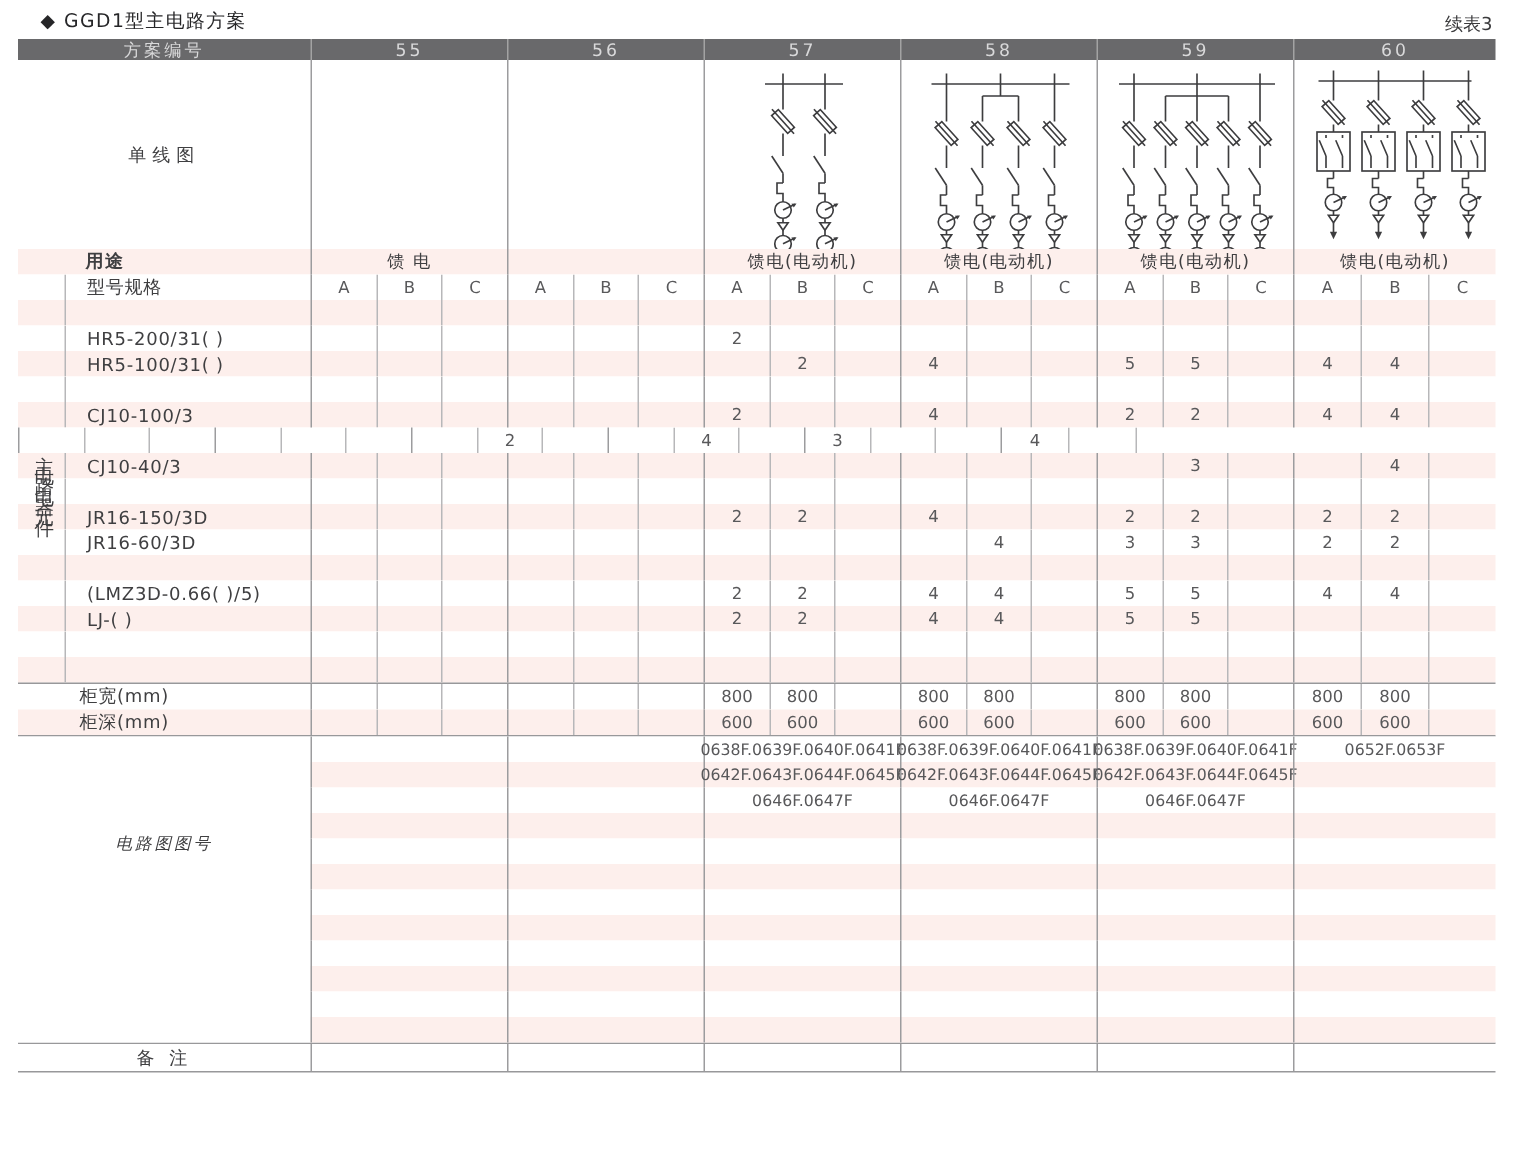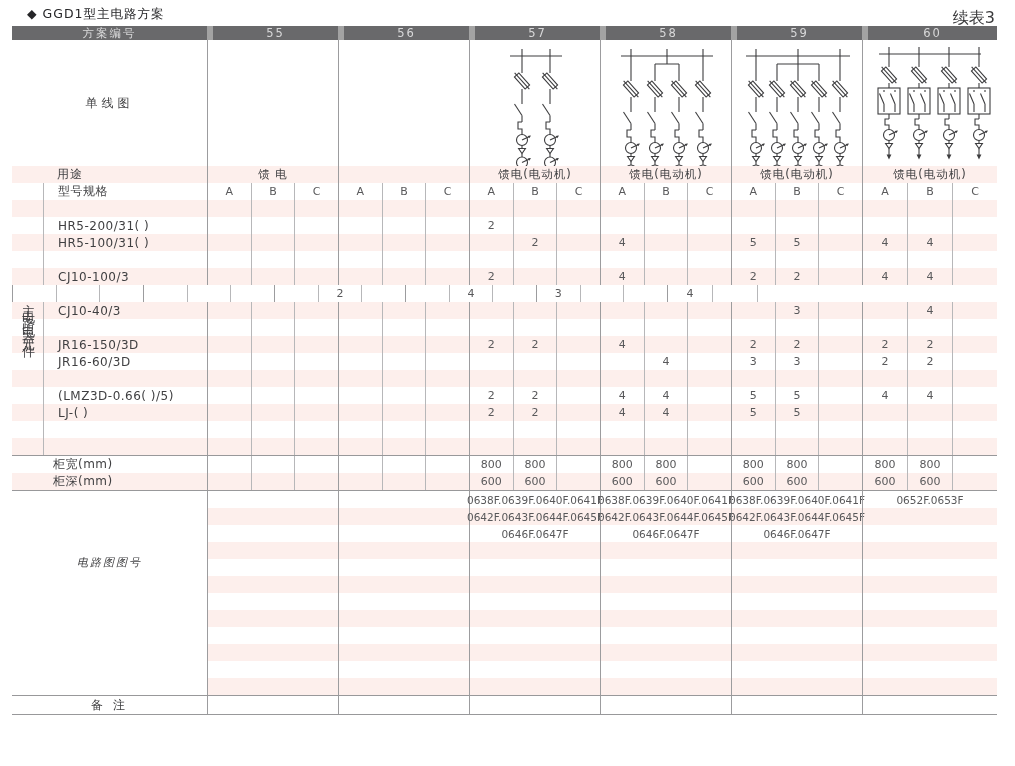--- a/index.html
+++ b/index.html
@@ -1,41 +1,41 @@
 <!DOCTYPE html>
 <html style="--pink: #fdefec; --hdrgray: #69696b;"><head>
 <meta charset="utf-8">
 <style>
   html,body{margin:0;padding:0;background:#fff;}
   body{font-family:"DejaVu Sans","Liberation Sans",sans-serif;color:#4a4a4c;}
   .stage{position:relative;width:1015px;height:766px;background:#ffffff;overflow:hidden;}
   .title{position:absolute;left:27px;top:6px;font-size:12.5px;color:#262628;letter-spacing:1px;}
-  .note{position:absolute;right:20px;top:8px;font-size:16px;color:#3a3a3c;text-align:right;}
+  .note{position:absolute;right:20px;top:8px;font-size:12px;color:#3a3a3c;text-align:right;}
   .table{position:absolute;left:12px;top:26px;width:985px;}
   .row{display:flex;width:985px;box-sizing:border-box;}
   .cell{box-sizing:border-box;overflow:hidden;}
   
   .hdr-row{height:14px;background:var(--hdrgray,#69696b);}
   .hdr-cell{color:#d9d9da;font-size:11.5px;display:flex;align-items:center;justify-content:center;letter-spacing:2px;}
-  .hdr-cell + .hdr-cell{border-left:6px solid #a3a3a3;}
+  .hdr-cell + .hdr-cell{border-left:1px solid #a3a3a3;}
   
   .c-label{width:195px;}
   .c0{width:131px;}.c5{width:135px;}
   .bl{border-left:1px solid #9c9c9e;}
   .sub{flex:1;display:flex;align-items:center;justify-content:center;font-size:11px;color:#59595b;}
   .sub + .sub{border-left:1px solid #b7b7b9;}
   .group{display:flex;}
   
   .diag-row{height:126px;}
   .diag-label{display:flex;align-items:center;justify-content:center;font-size:12px;letter-spacing:4px;color:#3f3f41;}
   
   .r17{height:17px;}
   .pink{background:var(--pink,#fdefec);}
   .white{background:#ffffff;}
-  .lbl-pad{display:flex;align-items:center;font-size:12px;color:#3f3f41;padding-left:45px;letter-spacing:1px;}
+  .lbl-pad{display:flex;align-items:center;font-size:12px;color:#3f3f41;padding-left:45px;letter-spacing:1px;font-weight:bold;}
   .usage-cell{display:flex;align-items:center;justify-content:center;font-size:11.5px;color:#3f3f41;letter-spacing:1px;}
   .strip{width:31px;border-right:1px solid #b7b7b9;flex:0 0 31px;}
   .lblflex{display:flex;}
   .lbltxt{flex:1;display:flex;align-items:center;font-size:12px;color:#3f3f41;padding-left:14px;letter-spacing:0.5px;white-space:nowrap;}
   .hrule{height:0;border-top:1px solid #98989a;width:985px;}
   
   .fig-wrap{display:flex;width:985px;}
   .fig-label{width:195px;display:flex;justify-content:center;align-items:flex-start;padding-top:64px;font-size:11px;letter-spacing:2px;color:#3f3f41;box-sizing:border-box;background:#fff;font-style:italic;}
   .fig-rows{width:790px;}
   .fig-row{display:flex;height:17px;}

